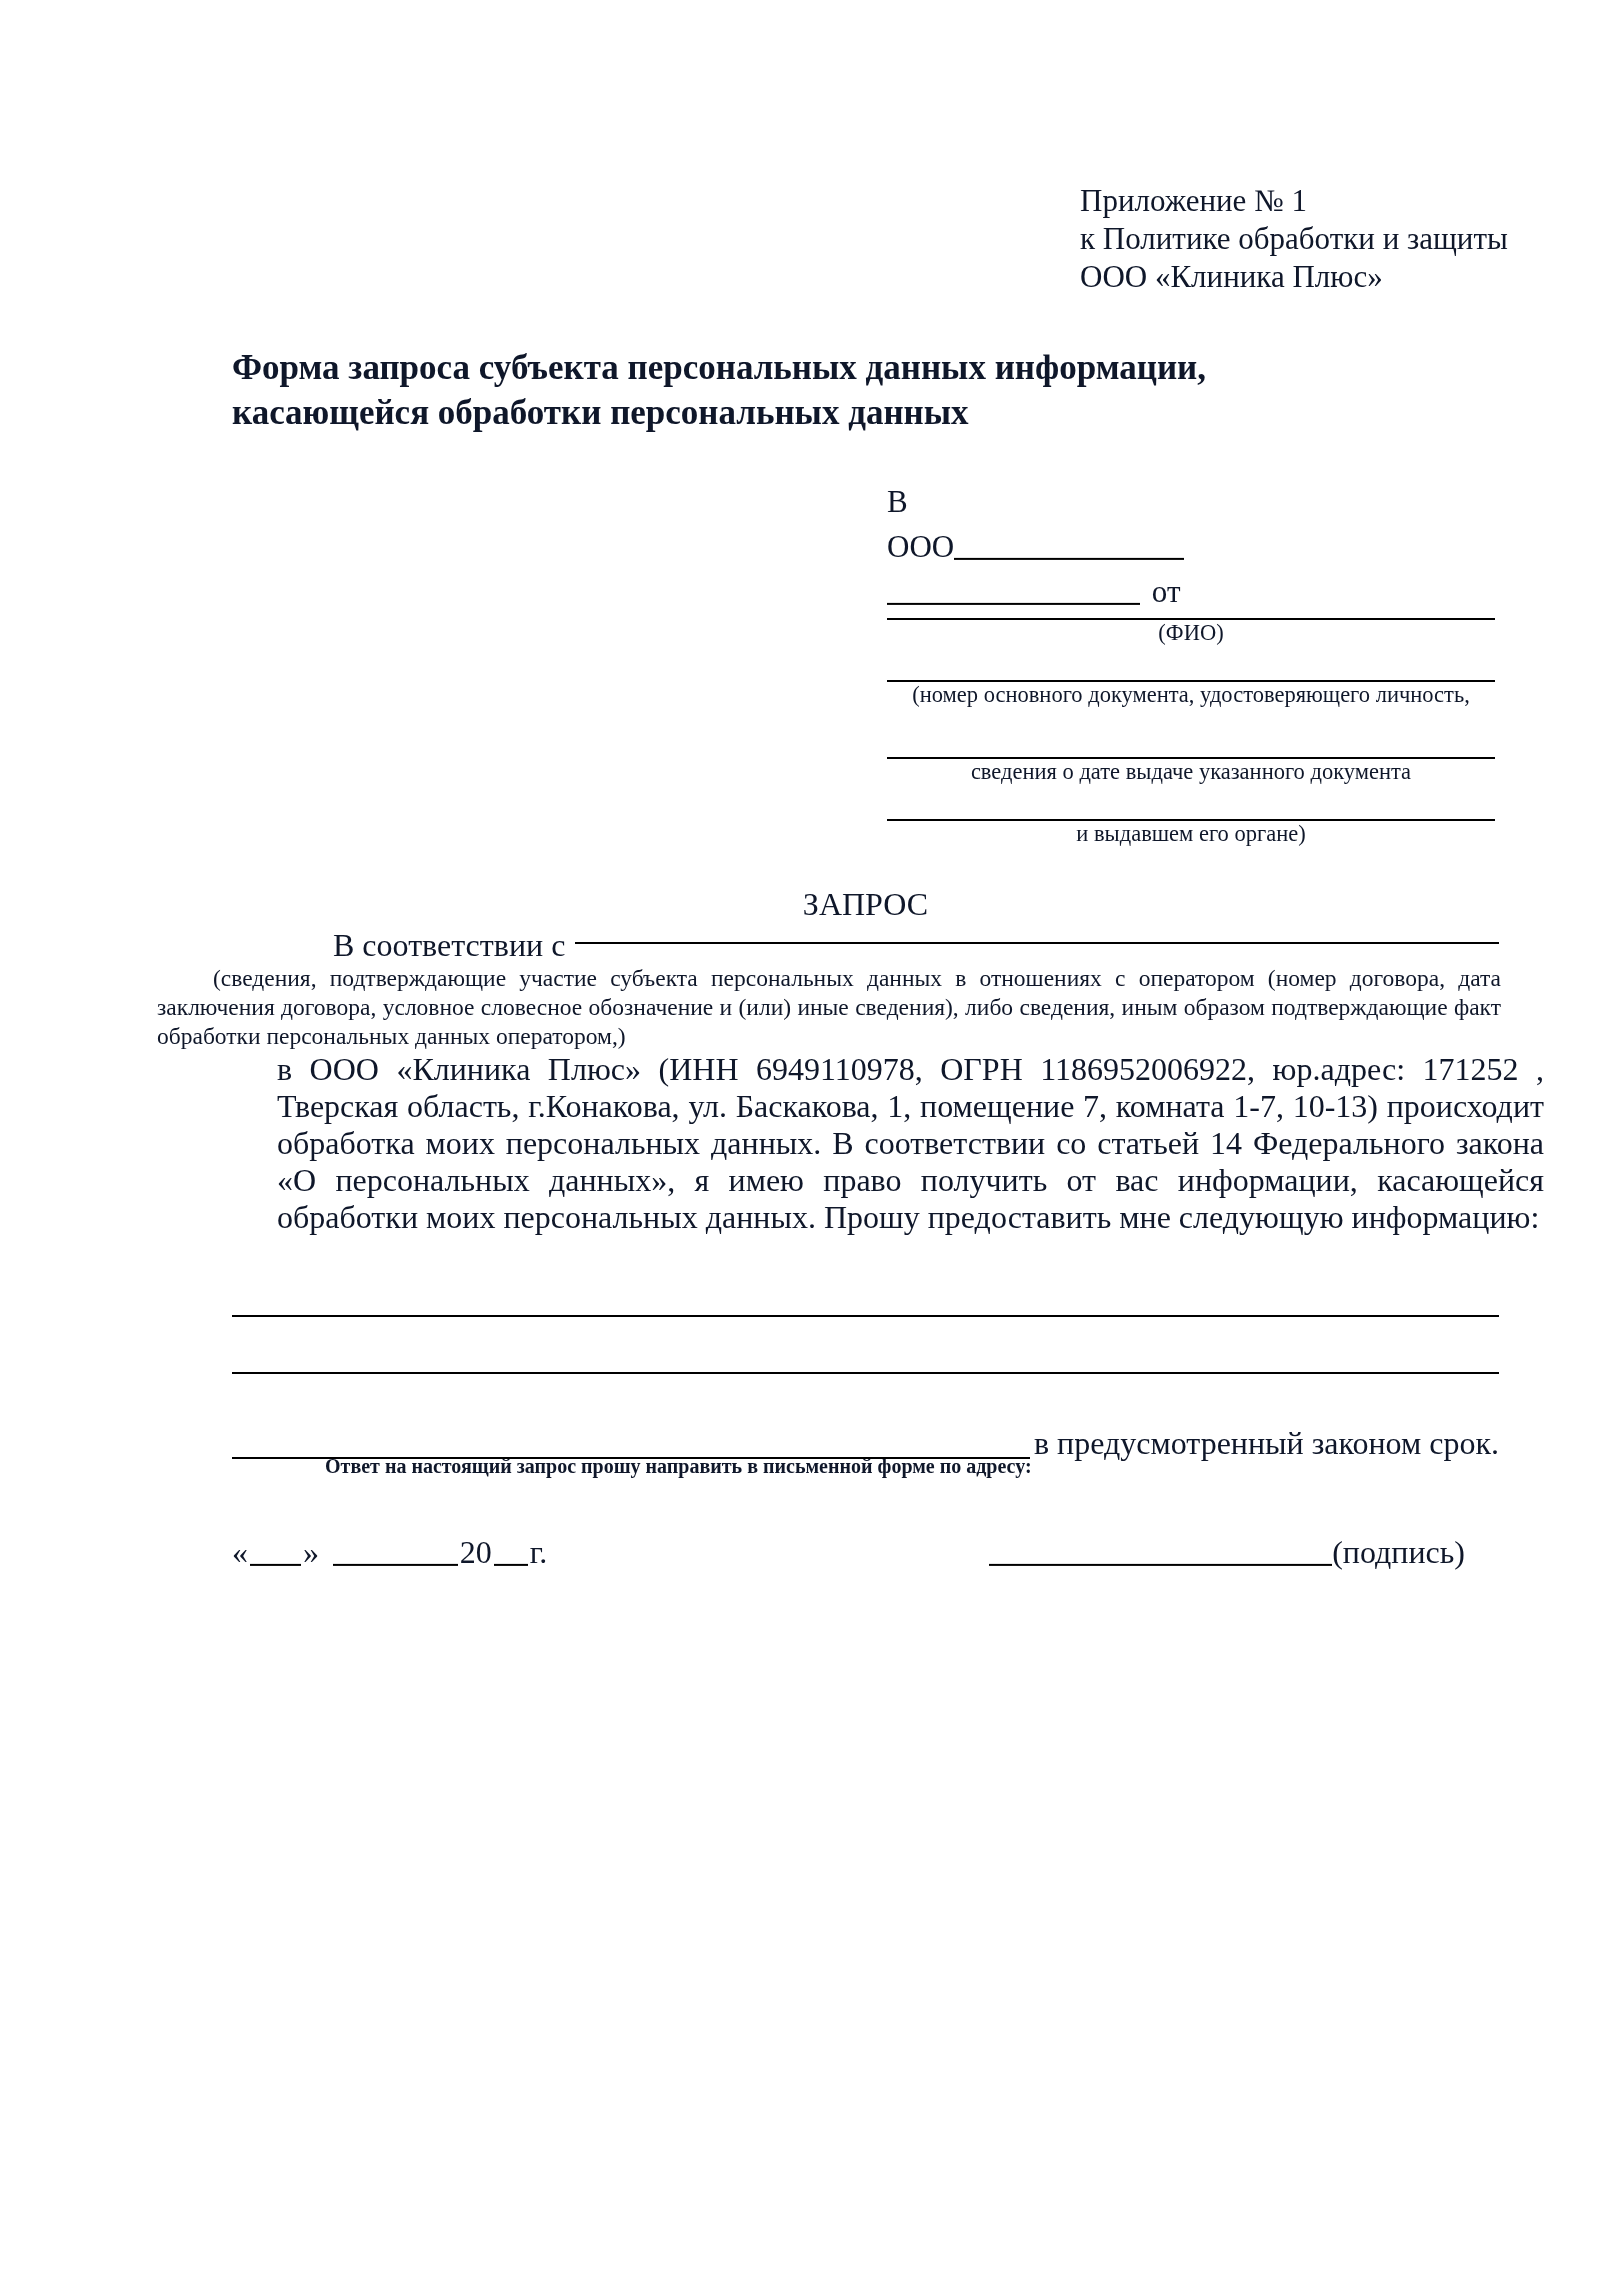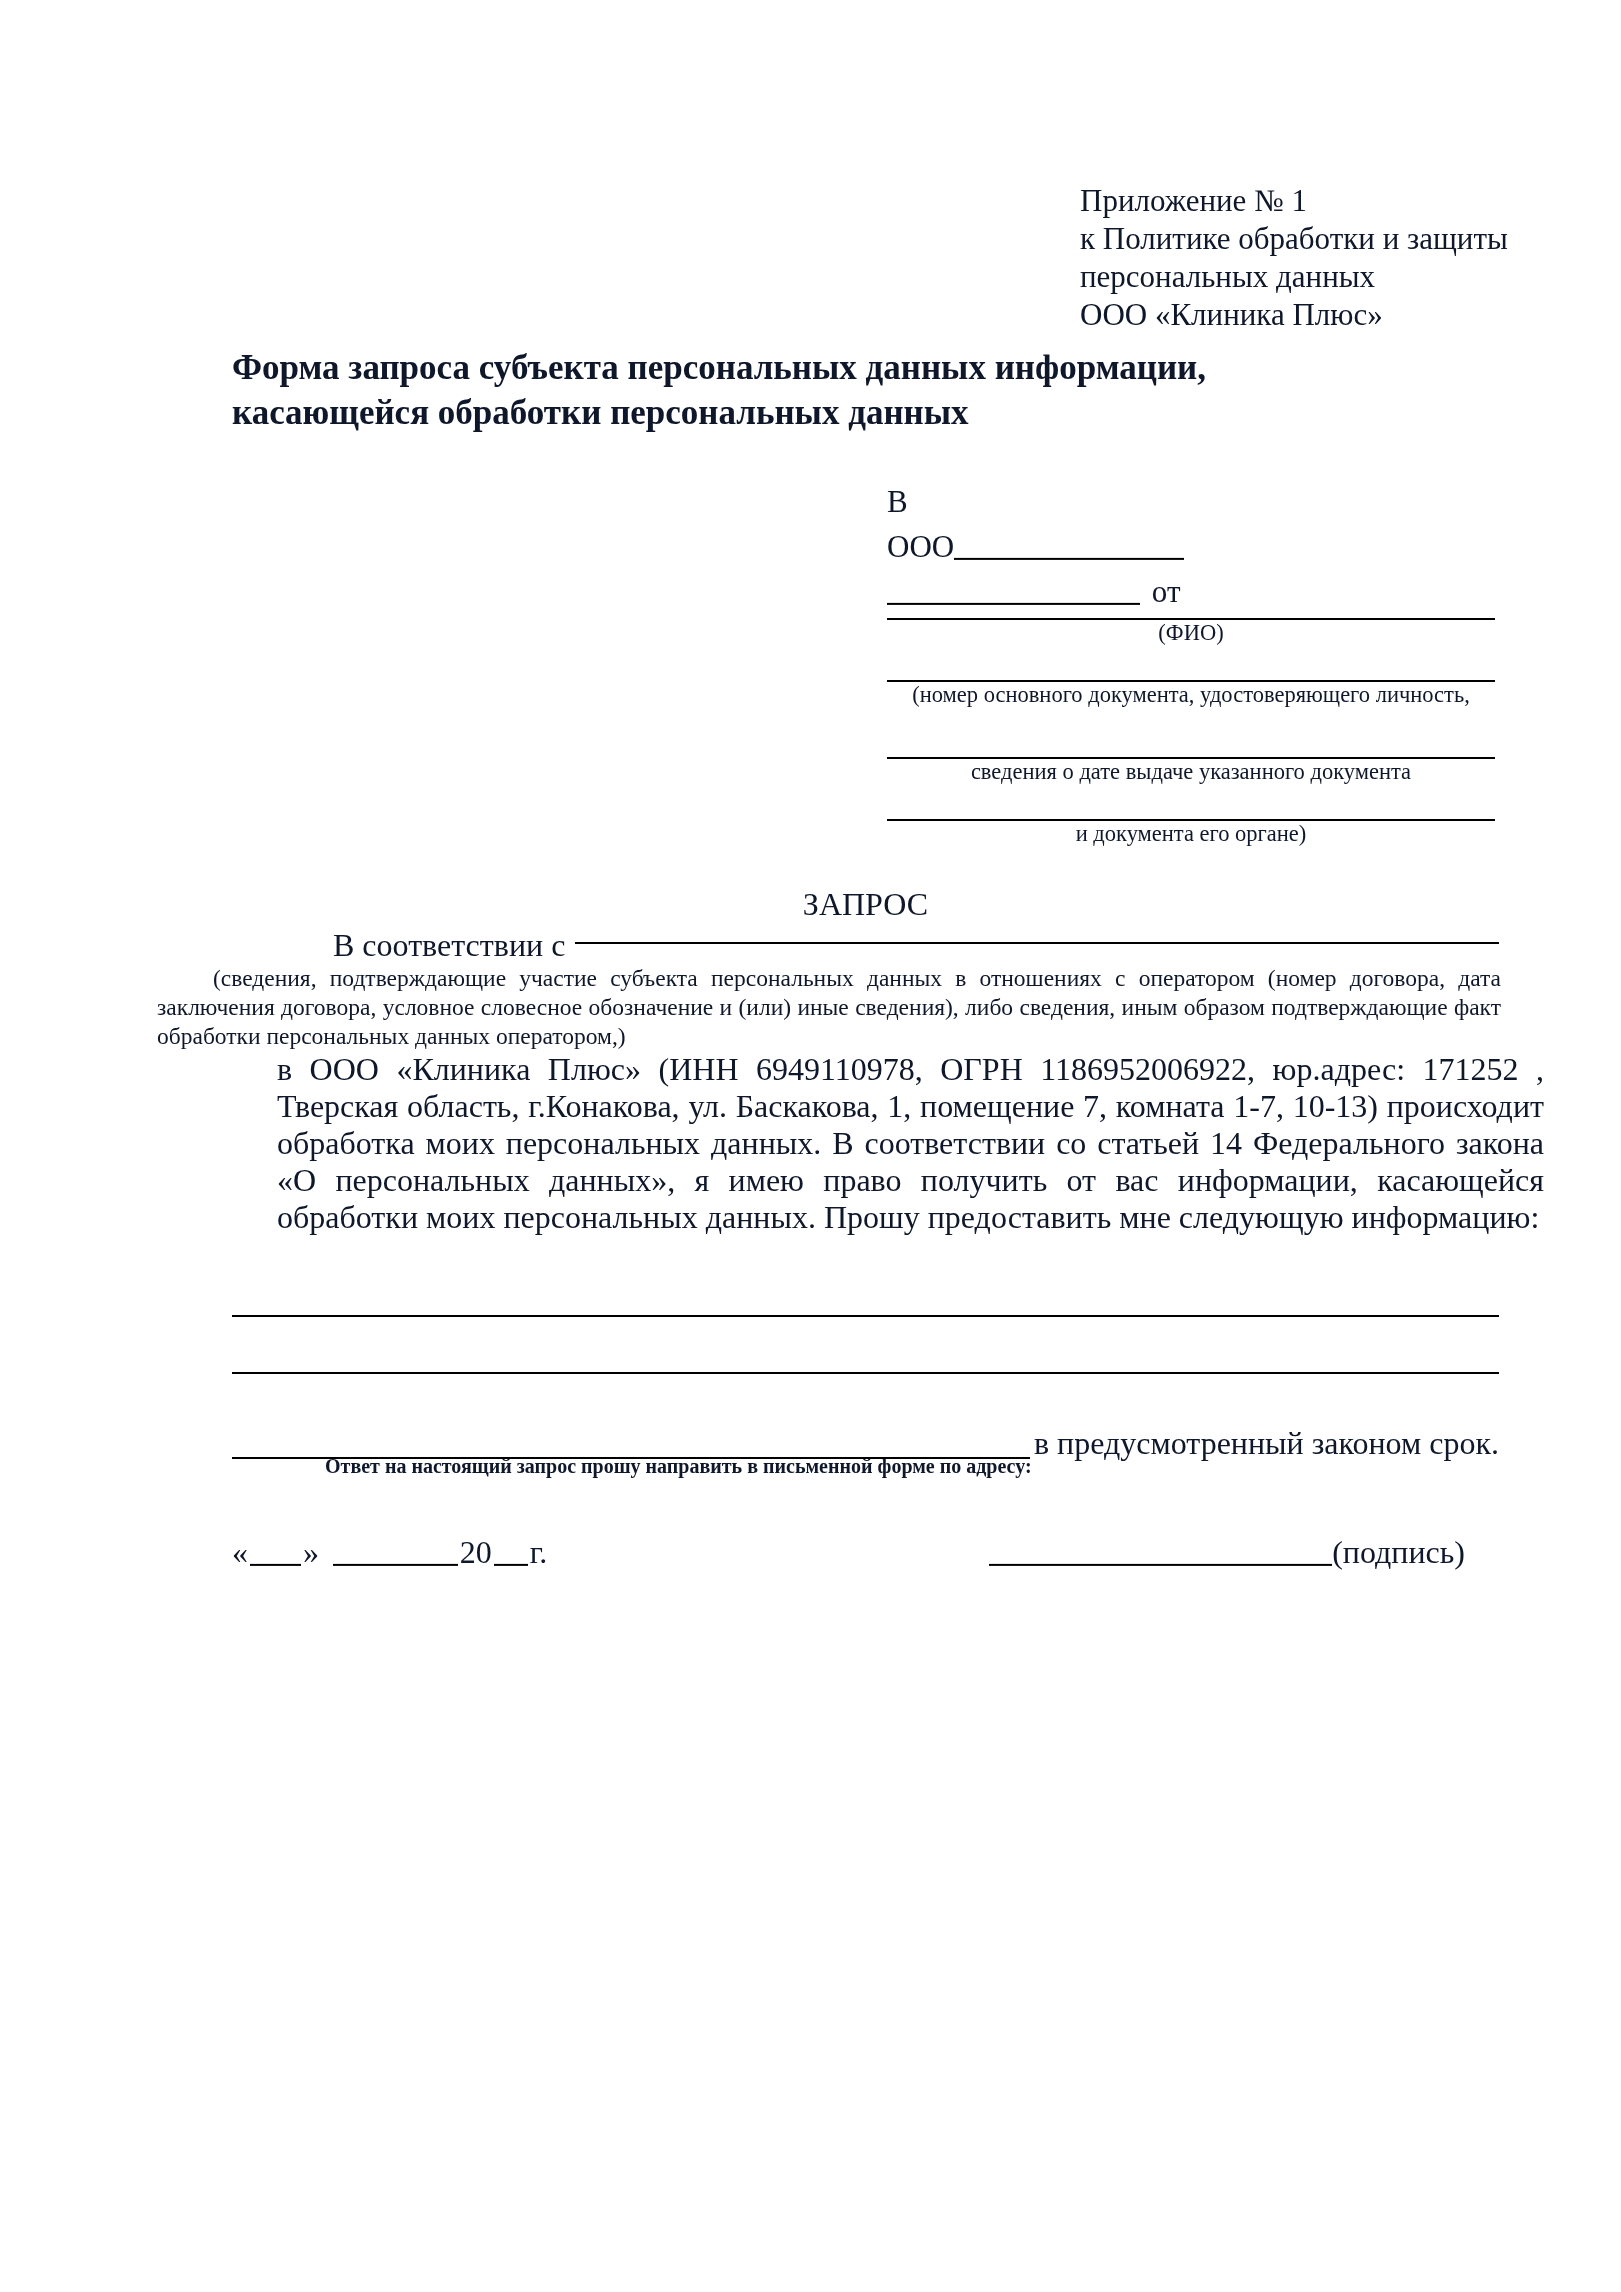--- a/index.html
+++ b/index.html
@@ -130,21 +130,20 @@
   .footer-row .gap { display: inline-block; width: 11.8px; }
 </style>
 </head>
 <body>
 
 <div class="page">
 
   <div class="header-block">
     <div>Приложение № 1</div>
     <div>к Политике обработки и защиты</div>
-    <div>персональных данных</div>
     <div>ООО «Клиника Плюс»</div>
   </div>
 
   <div class="doc-title">
     <div>Форма запроса субъекта персональных данных информации,</div>
     <div>касающейся обработки персональных данных</div>
   </div>
 
   <div class="addressee">
     <div class="row">В</div>
@@ -154,21 +153,21 @@
     <div class="row">
       <span class="blank" style="width:253px"></span><span style="margin-left:11.8px">от</span>
     </div>
     <div class="rule"></div>
     <div class="caption">(ФИО)</div>
     <div class="rule" style="margin-top:30px"></div>
     <div class="caption">(номер основного документа, удостоверяющего личность,</div>
     <div class="rule" style="margin-top:44px"></div>
     <div class="caption">сведения о дате выдаче указанного документа</div>
     <div class="rule" style="margin-top:30px"></div>
-    <div class="caption">и документа его органе)</div>
+    <div class="caption">и выдавшем его органе)</div>
   </div>
 
   <div class="request-heading">ЗАПРОС</div>
 
   <div class="accordance-line">
     <span>В соответствии с</span>
     <span class="fill"></span>
   </div>
 
   <div class="note-paragraph">(сведения, подтверждающие участие субъекта персональных данных в отношениях с оператором (номер договора, дата заключения договора, условное словесное обозначение и (или) иные сведения), либо сведения, иным образом подтверждающие факт обработки персональных данных оператором,)</div>

